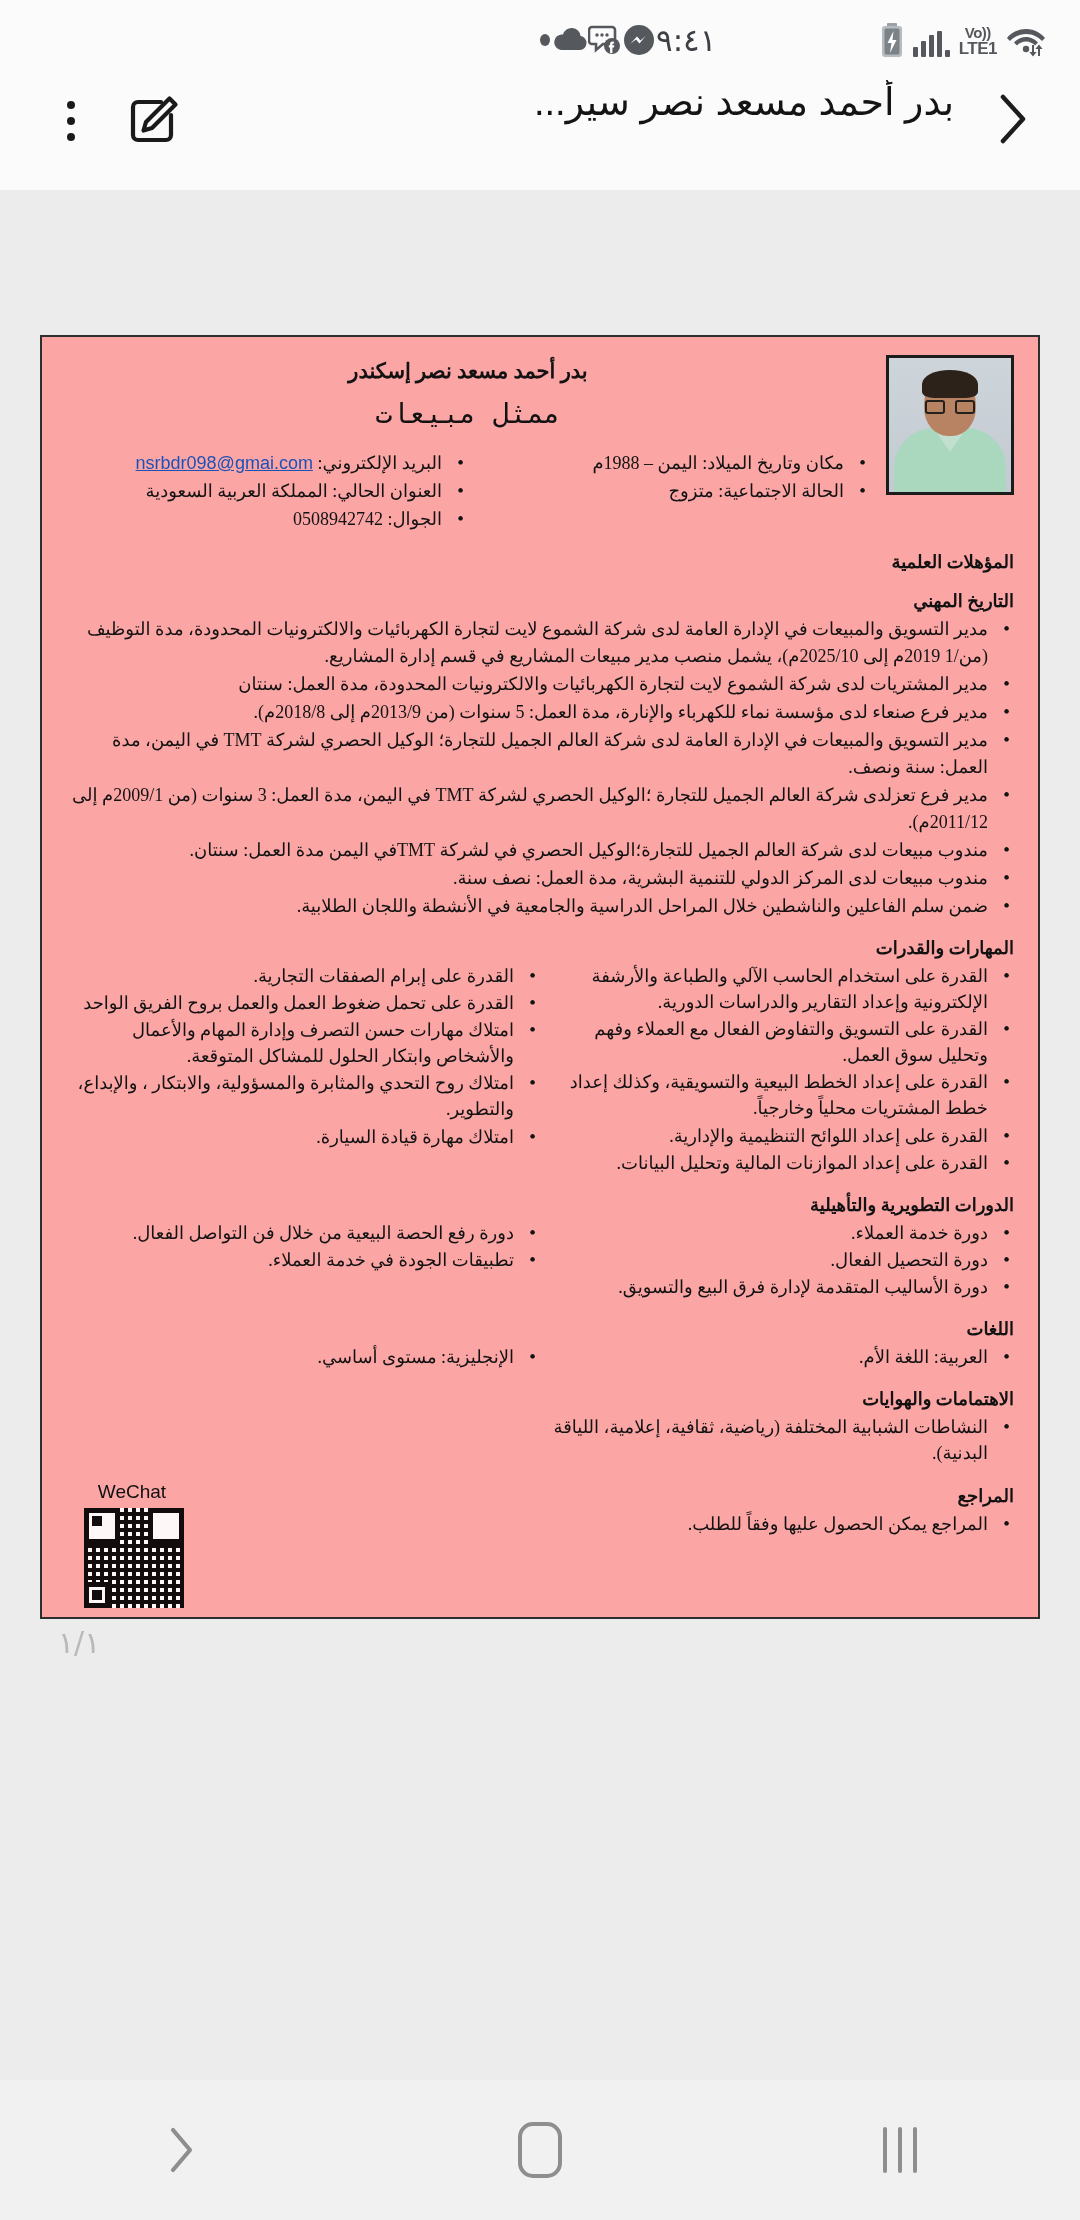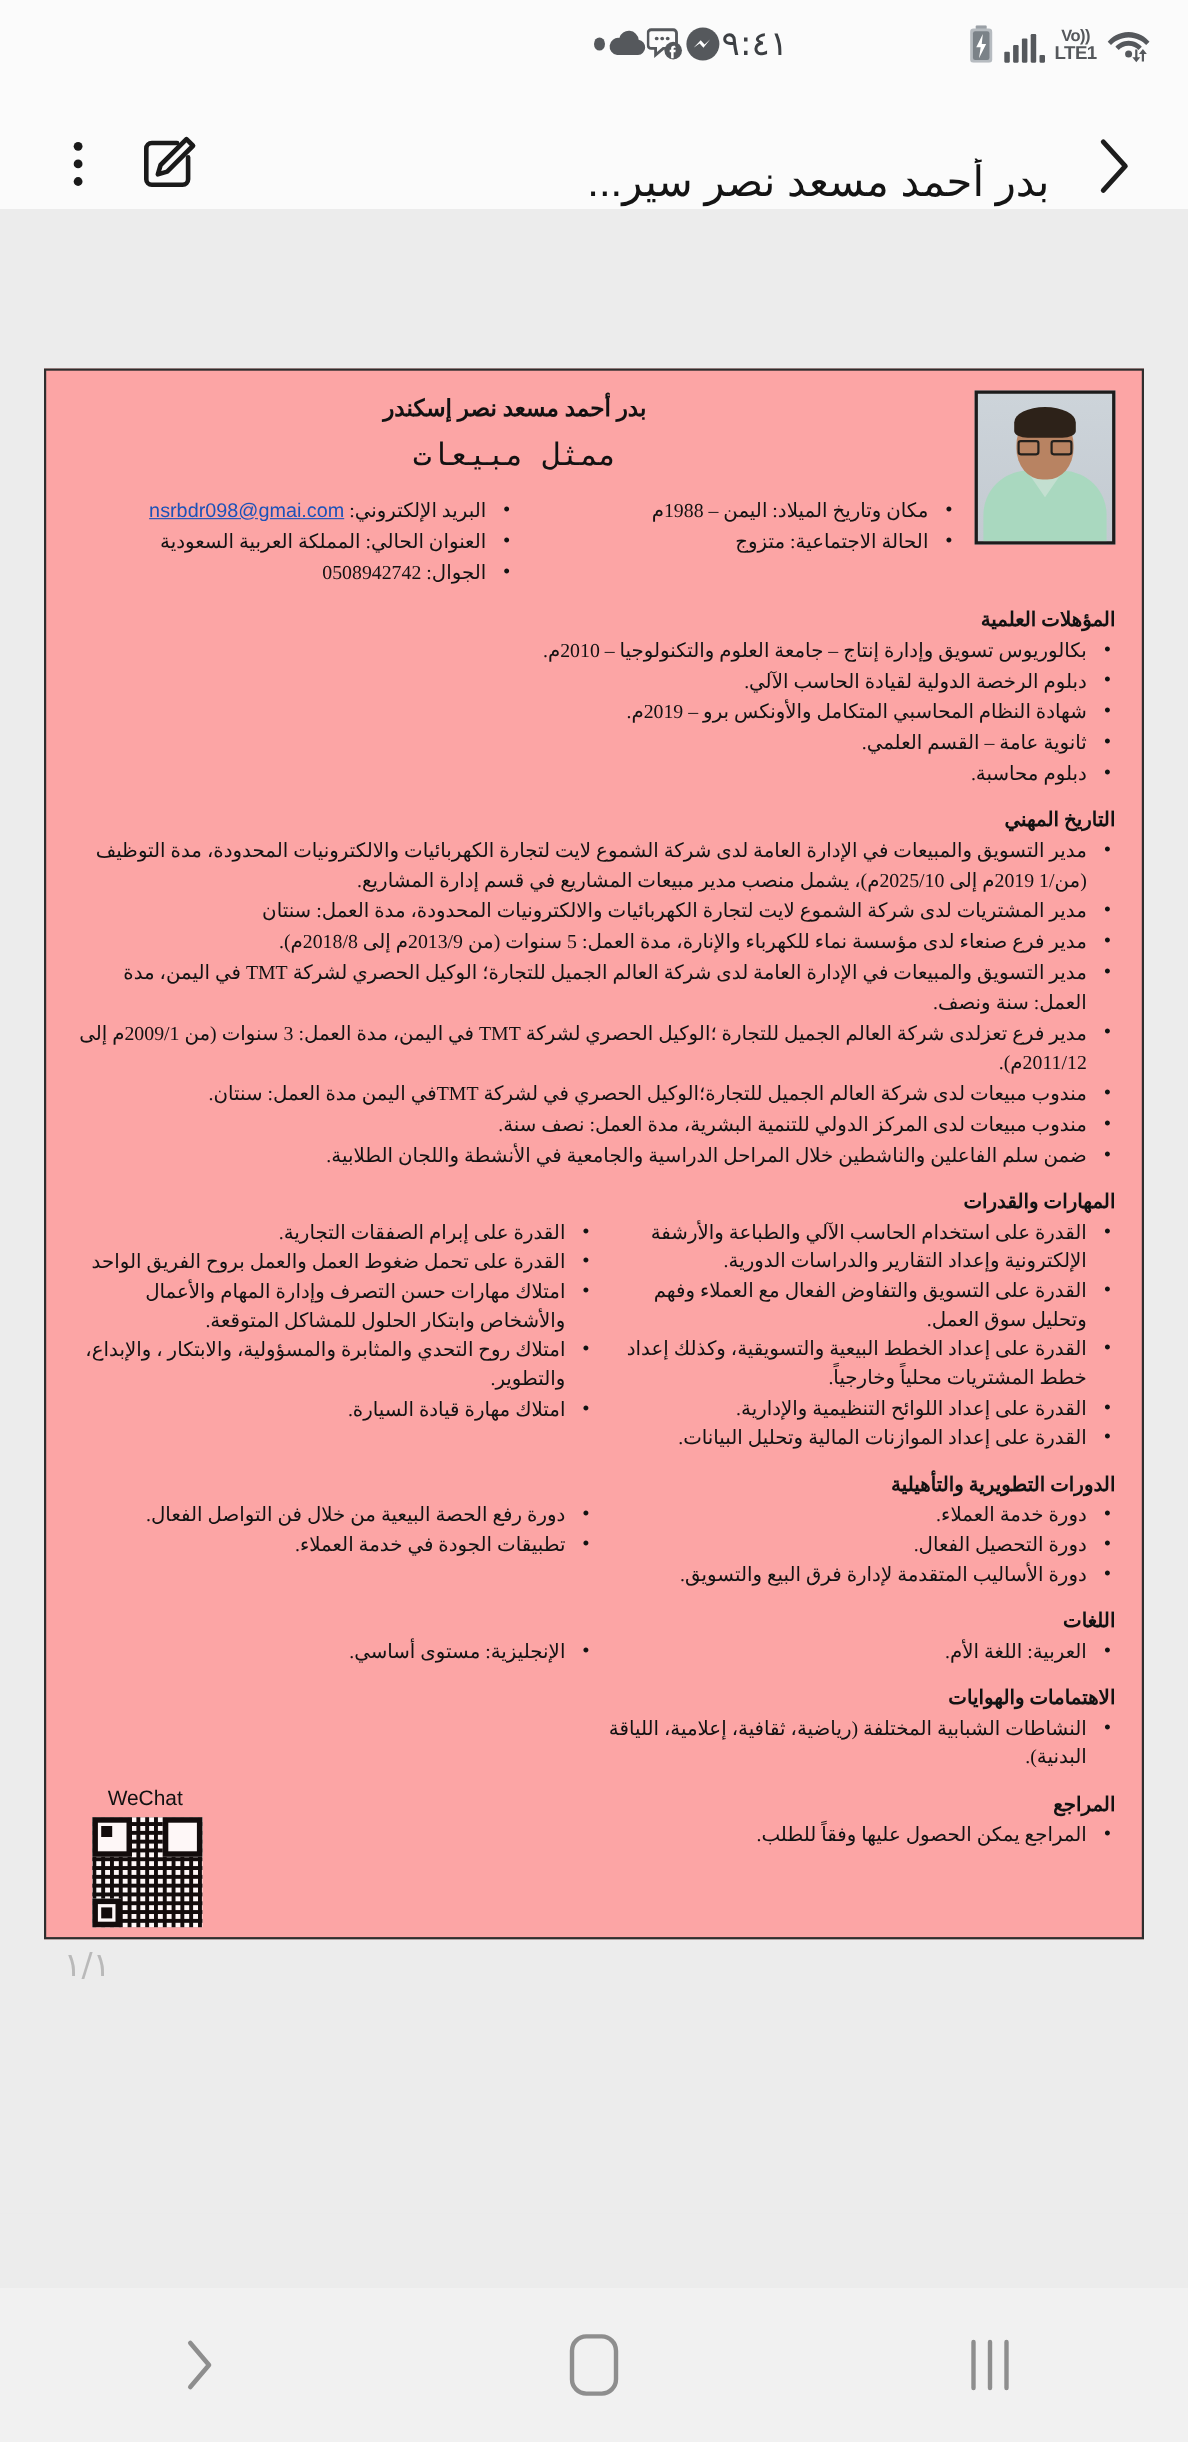--- a/index.html
+++ b/index.html
@@ -26,21 +26,21 @@
   .volte span:first-child{ font-size:15px; letter-spacing:-.5px;}
   .volte span:last-child{ font-size:17px; letter-spacing:-.5px;}
   .bars{ display:flex; align-items:flex-end; gap:3px; height:26px; }
   .bars i{ display:block; width:5px; background:#55585c; border-radius:1px;}
   .bars i:nth-child(1){height:10px;} .bars i:nth-child(2){height:16px;}
   .bars i:nth-child(3){height:22px;} .bars i:nth-child(4){height:26px;}
   .bars i:nth-child(5){height:7px;}
 
   
   .appbar{
-    height:110px; background:#fbfbfb; display:flex; align-items:flex-end;
+    height:110px; background:#fbfbfb; display:flex; align-items:flex-start;
     padding:0 30px; gap:0;
   }
   .ab-back{ width:78px; height:78px; display:flex; align-items:center; justify-content:center; }
   .ab-title{
     flex:1; font-size:38px; color:#141414; font-weight:400;
     white-space:nowrap; overflow:hidden; text-overflow:ellipsis;
     padding:0 18px 0 10px; line-height:1.2;
   }
   .ab-btn{ width:82px; height:82px; display:flex; align-items:center; justify-content:center; }
 
@@ -252,27 +252,20 @@
                     <li><span>الجوال: </span><span>0508942742</span></li>
                   </ul>
                 </div>
               </div>
           </div>
         </div>
 
         <div id="sections-host">
             <div class="sec">
               <div class="sec-title">المؤهلات العلمية</div>
-              <ul class="bl">
-                <li>بكالوريوس تسويق وإدارة إنتاج – جامعة العلوم والتكنولوجيا – 2010م.</li>
-                <li>دبلوم الرخصة الدولية لقيادة الحاسب الآلي.</li>
-                <li>شهادة النظام المحاسبي المتكامل والأونكس برو – 2019م.</li>
-                <li>ثانوية عامة – القسم العلمي.</li>
-                <li>دبلوم محاسبة.</li>
-              </ul>
             </div>
             <div class="sec">
               <div class="sec-title">التاريخ المهني</div>
               <ul class="bl">
                 <li>مدير التسويق والمبيعات في الإدارة العامة لدى شركة الشموع لايت لتجارة الكهربائيات والالكترونيات المحدودة، مدة التوظيف (من/1 2019م إلى 2025/10م)، يشمل منصب مدير مبيعات المشاريع في قسم إدارة المشاريع.</li>
                 <li>مدير المشتريات لدى شركة الشموع لايت لتجارة الكهربائيات والالكترونيات المحدودة، مدة العمل: سنتان</li>
                 <li>مدير فرع صنعاء لدى مؤسسة نماء للكهرباء والإنارة، مدة العمل: 5 سنوات (من 2013/9م إلى 2018/8م).</li>
                 <li>مدير التسويق والمبيعات في الإدارة العامة لدى شركة العالم الجميل للتجارة؛ الوكيل الحصري لشركة TMT في اليمن، مدة العمل: سنة ونصف.</li>
                 <li>مدير فرع تعزلدى شركة العالم الجميل للتجارة ؛الوكيل الحصري لشركة TMT في اليمن، مدة العمل: 3 سنوات (من 2009/1م إلى 2011/12م).</li>
                 <li>مندوب مبيعات لدى شركة العالم الجميل للتجارة؛الوكيل الحصري في لشركة  TMTفي اليمن مدة العمل: سنتان.</li>

